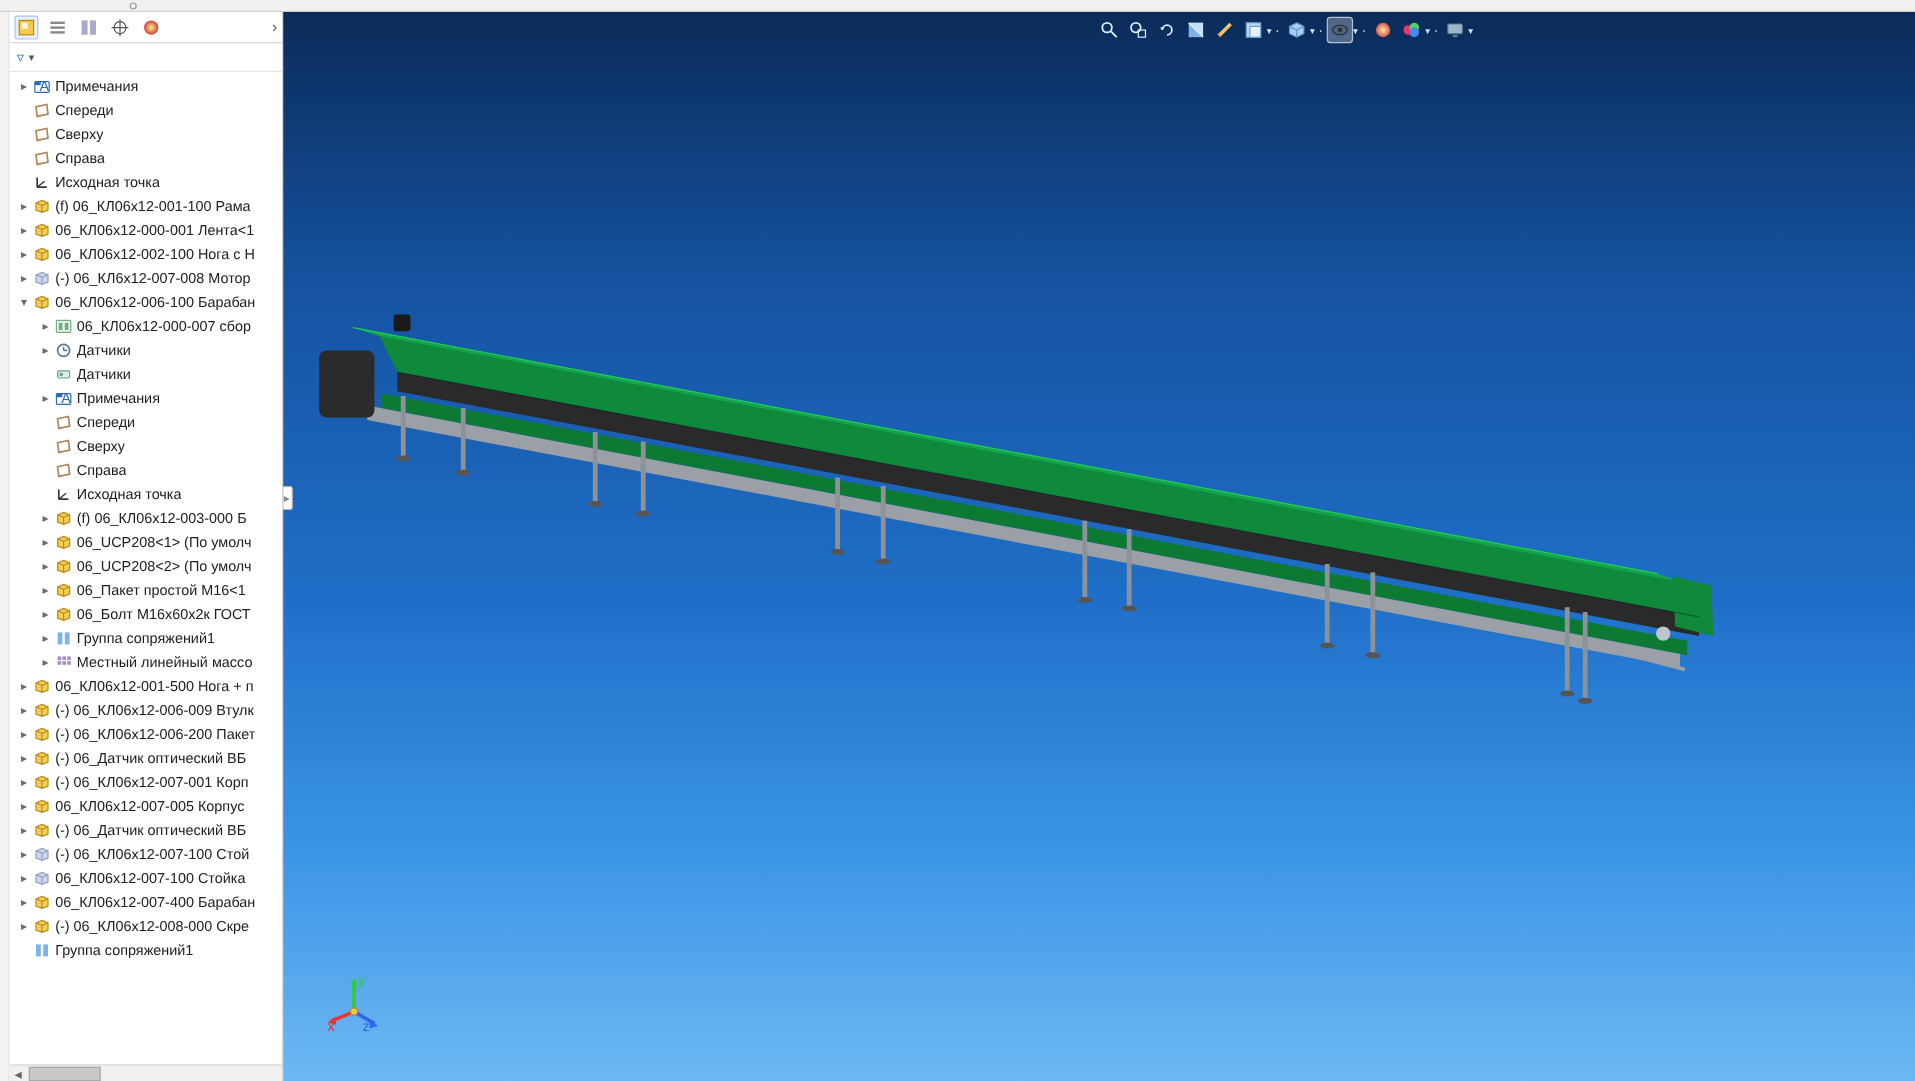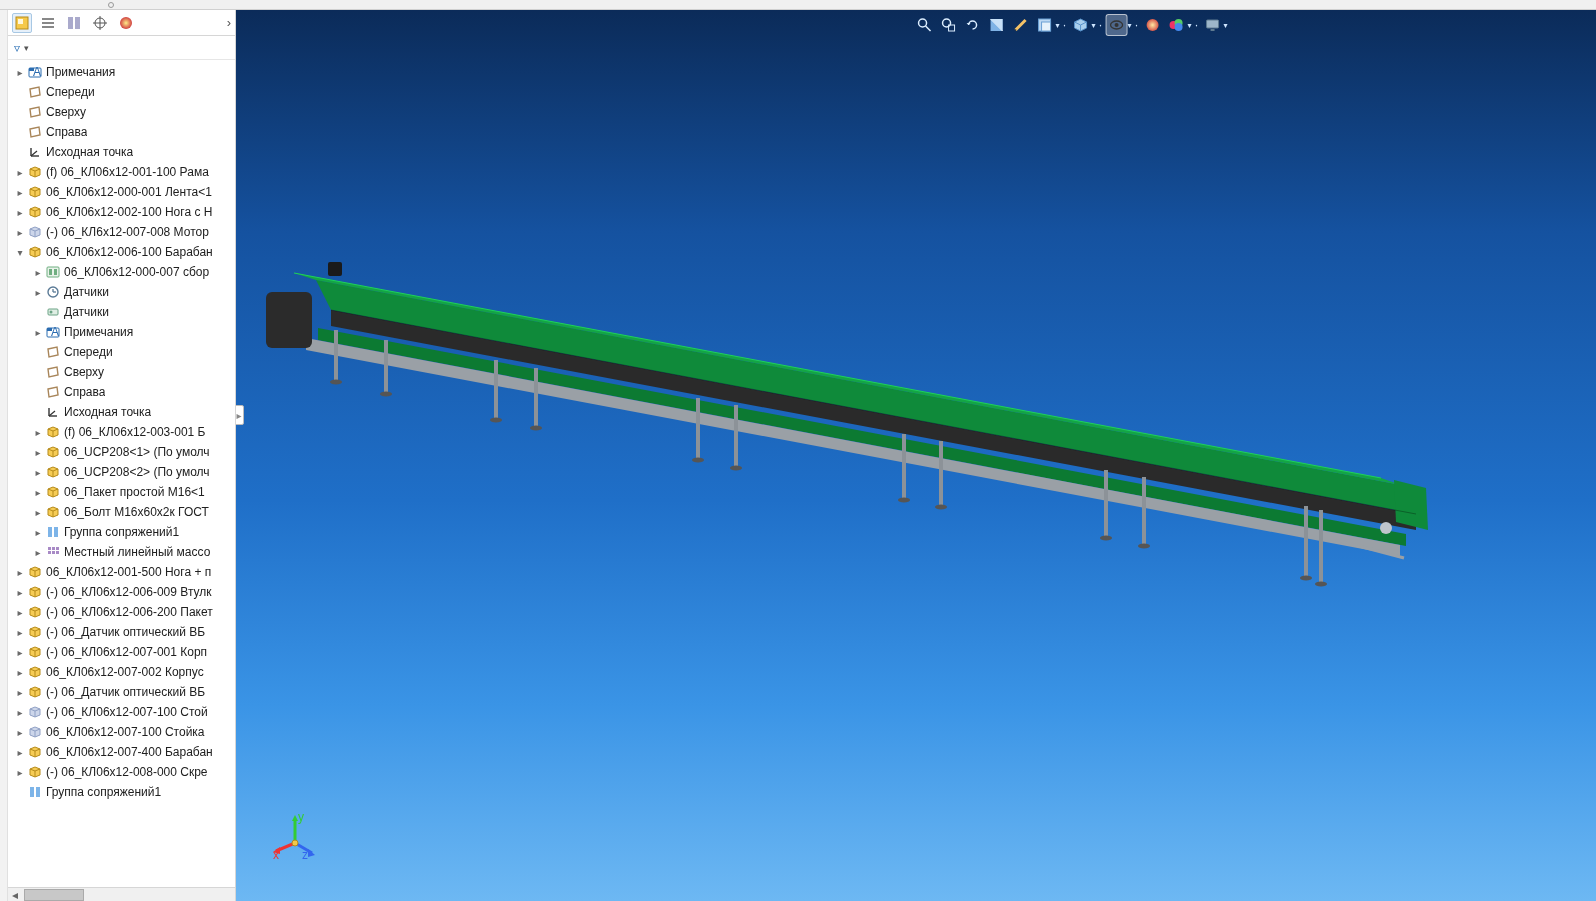--- a/index.html
+++ b/index.html
@@ -316,21 +316,21 @@
         <div class="tree-item indent-2">
           <span class="exp">▸</span>
           <span class="ico">
             <svg width="14" height="14">
               <polygon points="7,2 12,4 12,10 7,12 2,10 2,4" fill="#f6cc55" stroke="#b58a1a"></polygon>
               <line x1="2" y1="4" x2="7" y2="6" stroke="#b58a1a"></line>
               <line x1="12" y1="4" x2="7" y2="6" stroke="#b58a1a"></line>
               <line x1="7" y1="6" x2="7" y2="12" stroke="#b58a1a"></line>
             </svg>
           </span>
-          <span class="lbl">(f) 06_КЛ06х12-003-001 Б</span>
+          <span class="lbl">(f) 06_КЛ06х12-003-000 Б</span>
         </div>
         <div class="tree-item indent-2">
           <span class="exp">▸</span>
           <span class="ico">
             <svg width="14" height="14">
               <polygon points="7,2 12,4 12,10 7,12 2,10 2,4" fill="#f6cc55" stroke="#b58a1a"></polygon>
               <line x1="2" y1="4" x2="7" y2="6" stroke="#b58a1a"></line>
               <line x1="12" y1="4" x2="7" y2="6" stroke="#b58a1a"></line>
               <line x1="7" y1="6" x2="7" y2="12" stroke="#b58a1a"></line>
             </svg>
@@ -460,21 +460,21 @@
         <div class="tree-item indent-1">
           <span class="exp">▸</span>
           <span class="ico">
             <svg width="14" height="14">
               <polygon points="7,2 12,4 12,10 7,12 2,10 2,4" fill="#f6cc55" stroke="#b58a1a"></polygon>
               <line x1="2" y1="4" x2="7" y2="6" stroke="#b58a1a"></line>
               <line x1="12" y1="4" x2="7" y2="6" stroke="#b58a1a"></line>
               <line x1="7" y1="6" x2="7" y2="12" stroke="#b58a1a"></line>
             </svg>
           </span>
-          <span class="lbl">06_КЛ06х12-007-002 Корпус</span>
+          <span class="lbl">06_КЛ06х12-007-005 Корпус</span>
         </div>
         <div class="tree-item indent-1">
           <span class="exp">▸</span>
           <span class="ico">
             <svg width="14" height="14">
               <polygon points="7,2 12,4 12,10 7,12 2,10 2,4" fill="#f6cc55" stroke="#b58a1a"></polygon>
               <line x1="2" y1="4" x2="7" y2="6" stroke="#b58a1a"></line>
               <line x1="12" y1="4" x2="7" y2="6" stroke="#b58a1a"></line>
               <line x1="7" y1="6" x2="7" y2="12" stroke="#b58a1a"></line>
             </svg>

